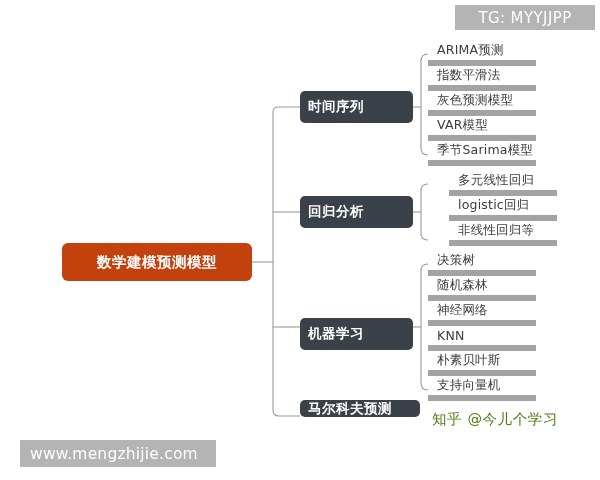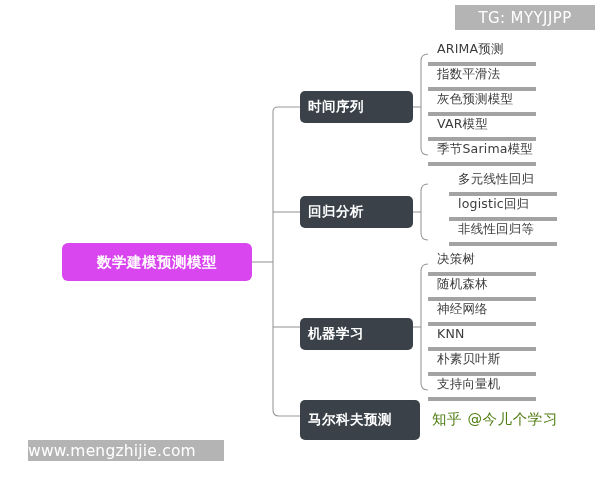--- a/index.html
+++ b/index.html
@@ -30,21 +30,21 @@
     pointer-events: none;
   }
 
   
   .root-node {
     position: absolute;
     left: 62px;
     top: 243px;
     width: 190px;
     height: 38px;
-    background: #d946ef;
+    background: #c2410c;
     border-radius: 6px;
     display: flex;
     align-items: center;
     justify-content: center;
     box-sizing: border-box;
   }
   .root-node .label {
     color: #ffffff;
     font-size: 14.5px;
     font-weight: bold;
@@ -66,32 +66,32 @@
     color: #ffffff;
     font-size: 13.5px;
     font-weight: bold;
     letter-spacing: 0.5px;
     white-space: nowrap;
   }
 
   #branch-0 { left: 300px; top: 91px;  width: 113px; height: 32px; }
   #branch-1 { left: 300px; top: 196px; width: 113px; height: 32px; }
   #branch-2 { left: 300px; top: 318px; width: 113px; height: 32px; }
-  #branch-3 { left: 300px; top: 400px; width: 120px; height: 40px; }
+  #branch-3 { left: 300px; top: 400px; width: 120px; height: 17px; }
 
   
   .leaf-group {
     position: absolute;
     box-sizing: border-box;
   }
   .leaf-item {
     box-sizing: border-box;
-    border-bottom: 4px solid #a3a3a3;
-    display: flex;
-    align-items: flex-start;
+    border-bottom: 6px solid #a3a3a3;
+    display: flex;
+    align-items: center;
     padding-left: 9px;
     height: 25px;
     white-space: nowrap;
   }
   .leaf-item .label {
     color: #3c3c3c;
     font-size: 12.5px;
     letter-spacing: 0.2px;
   }
 
@@ -116,24 +116,25 @@
     top: 5px;
     width: 140px;
     height: 25px;
     justify-content: center;
   }
   #wm-tg .label {
     font-size: 15px;
     letter-spacing: 0.4px;
   }
   #wm-site {
-    left: 28px;
+    left: 20px;
     top: 440px;
     width: 196px;
-    height: 21px;
+    height: 27px;
+    padding-left: 10px;
   }
   #wm-site .label {
     font-size: 15.5px;
     letter-spacing: 0.2px;
   }
   #wm-zhihu {
     position: absolute;
     left: 432px;
     top: 410px;
     color: #4d7c0f;

